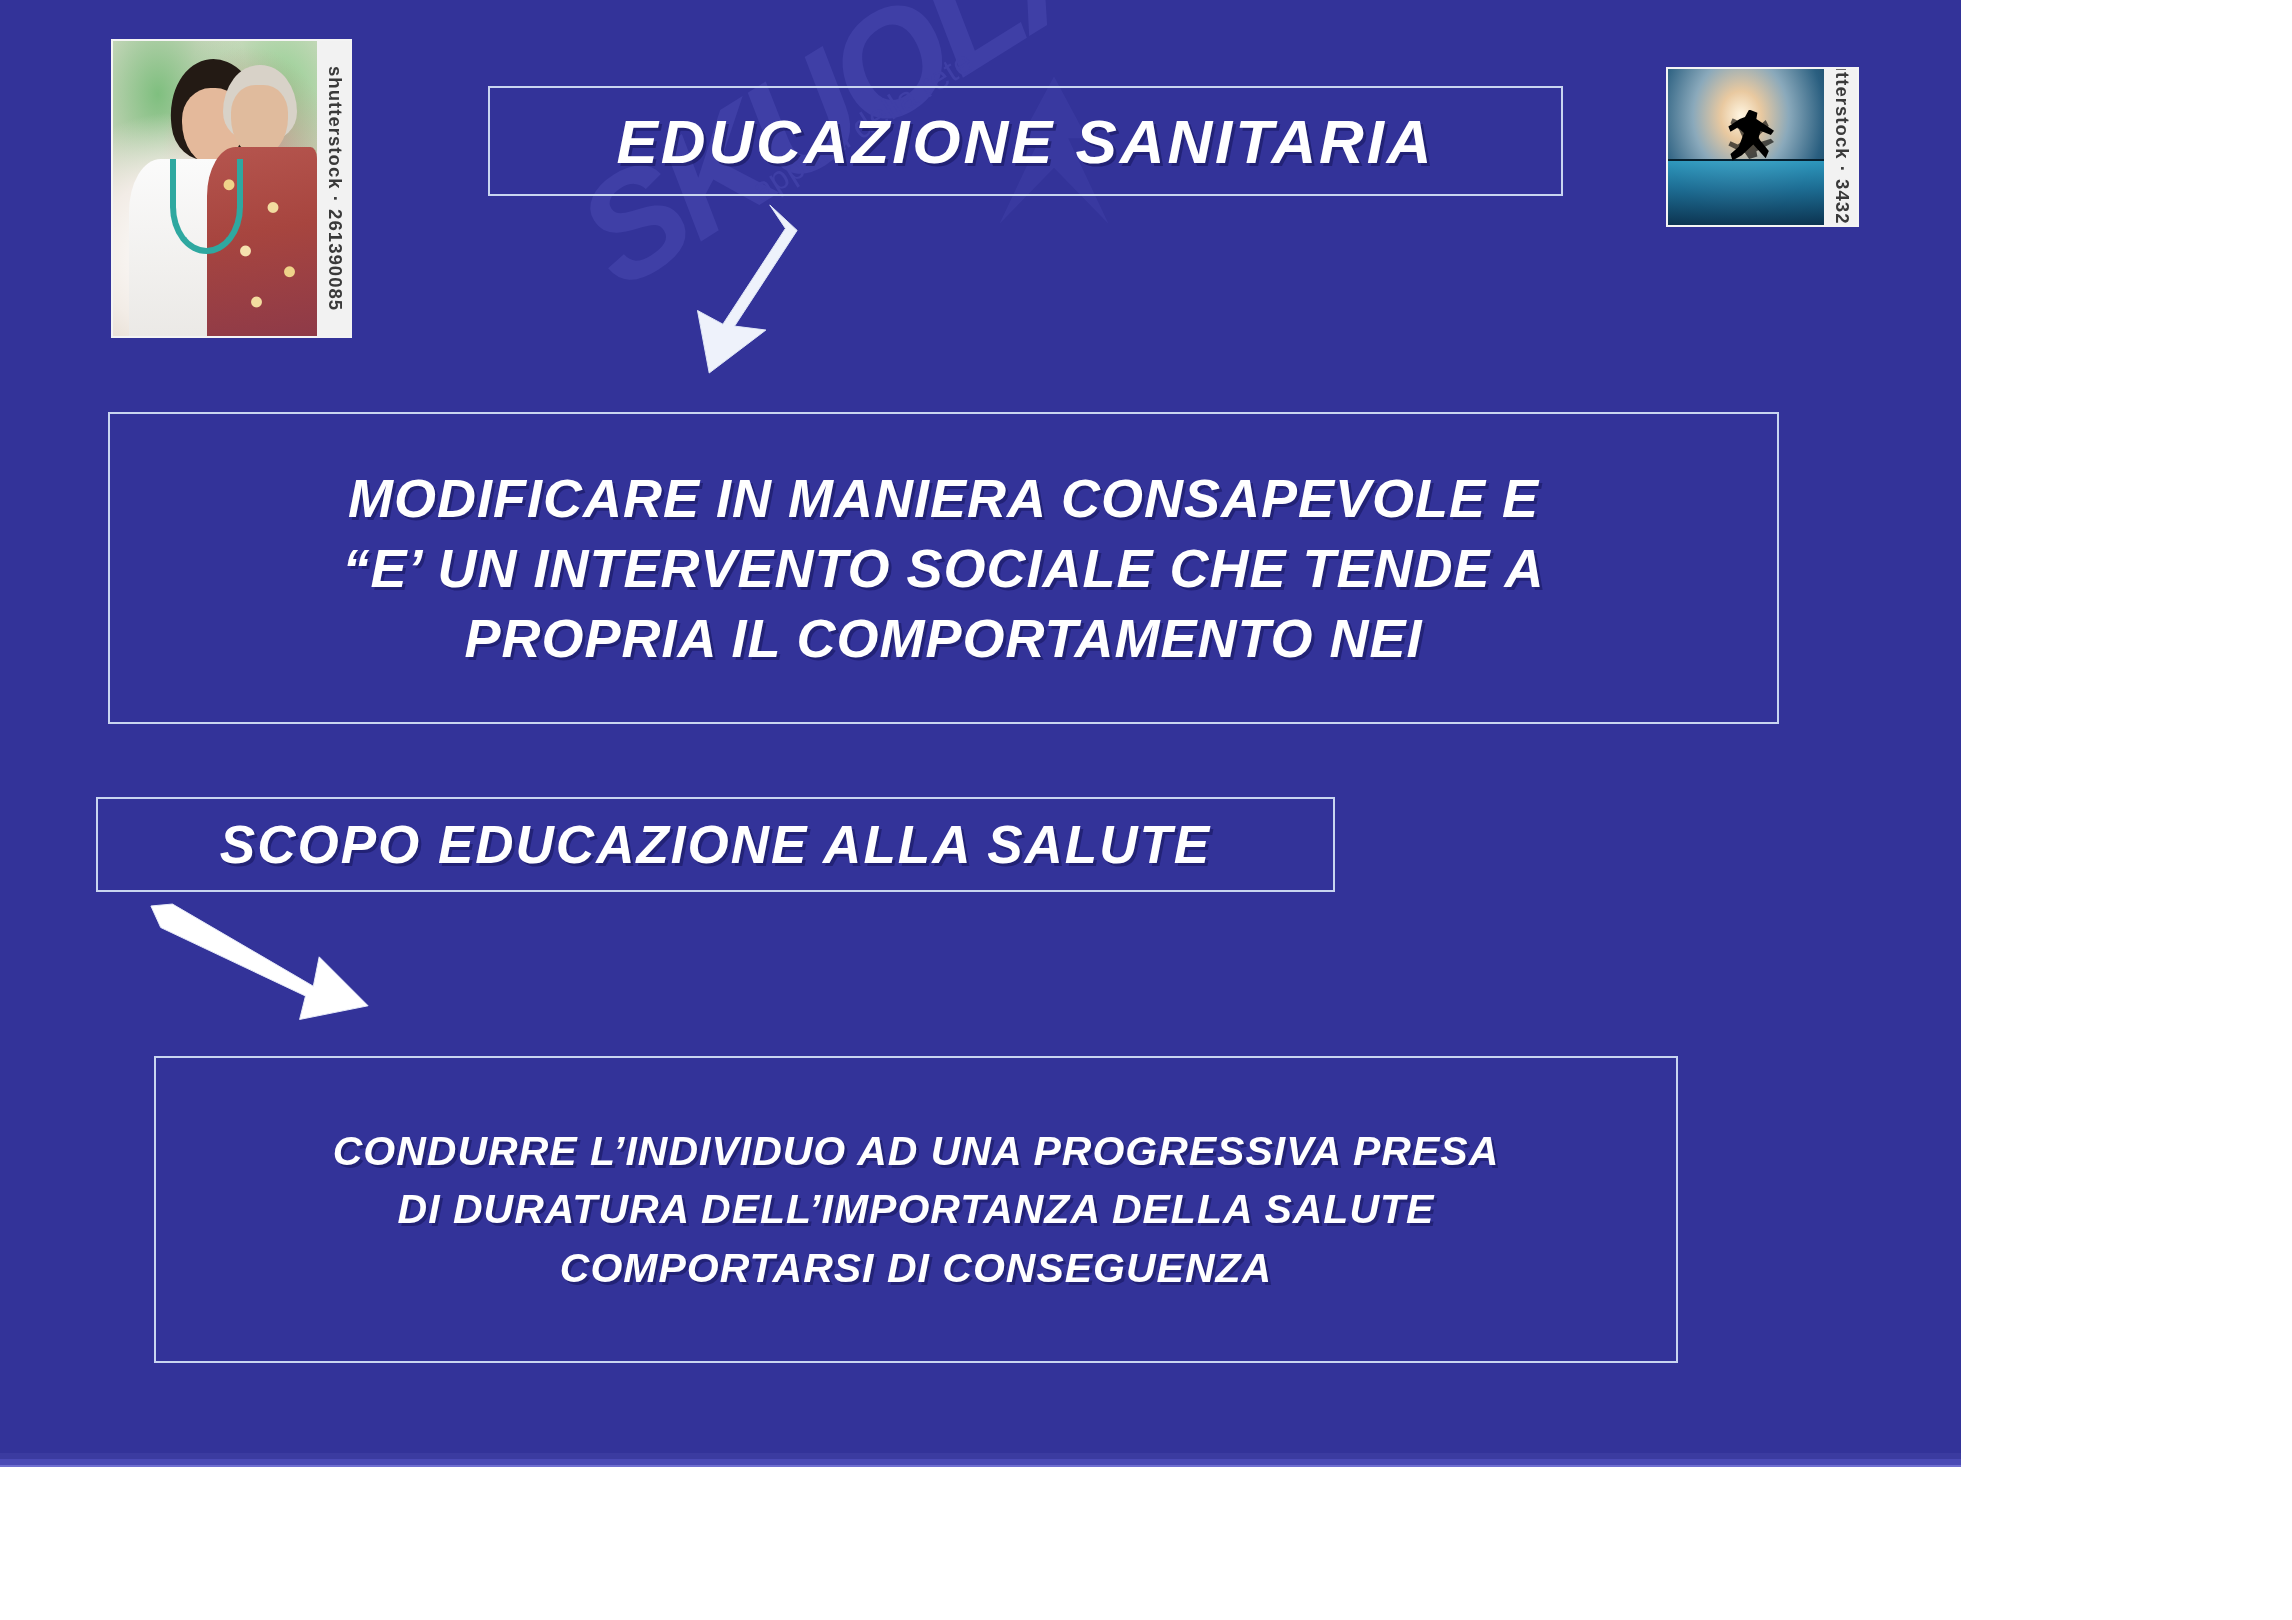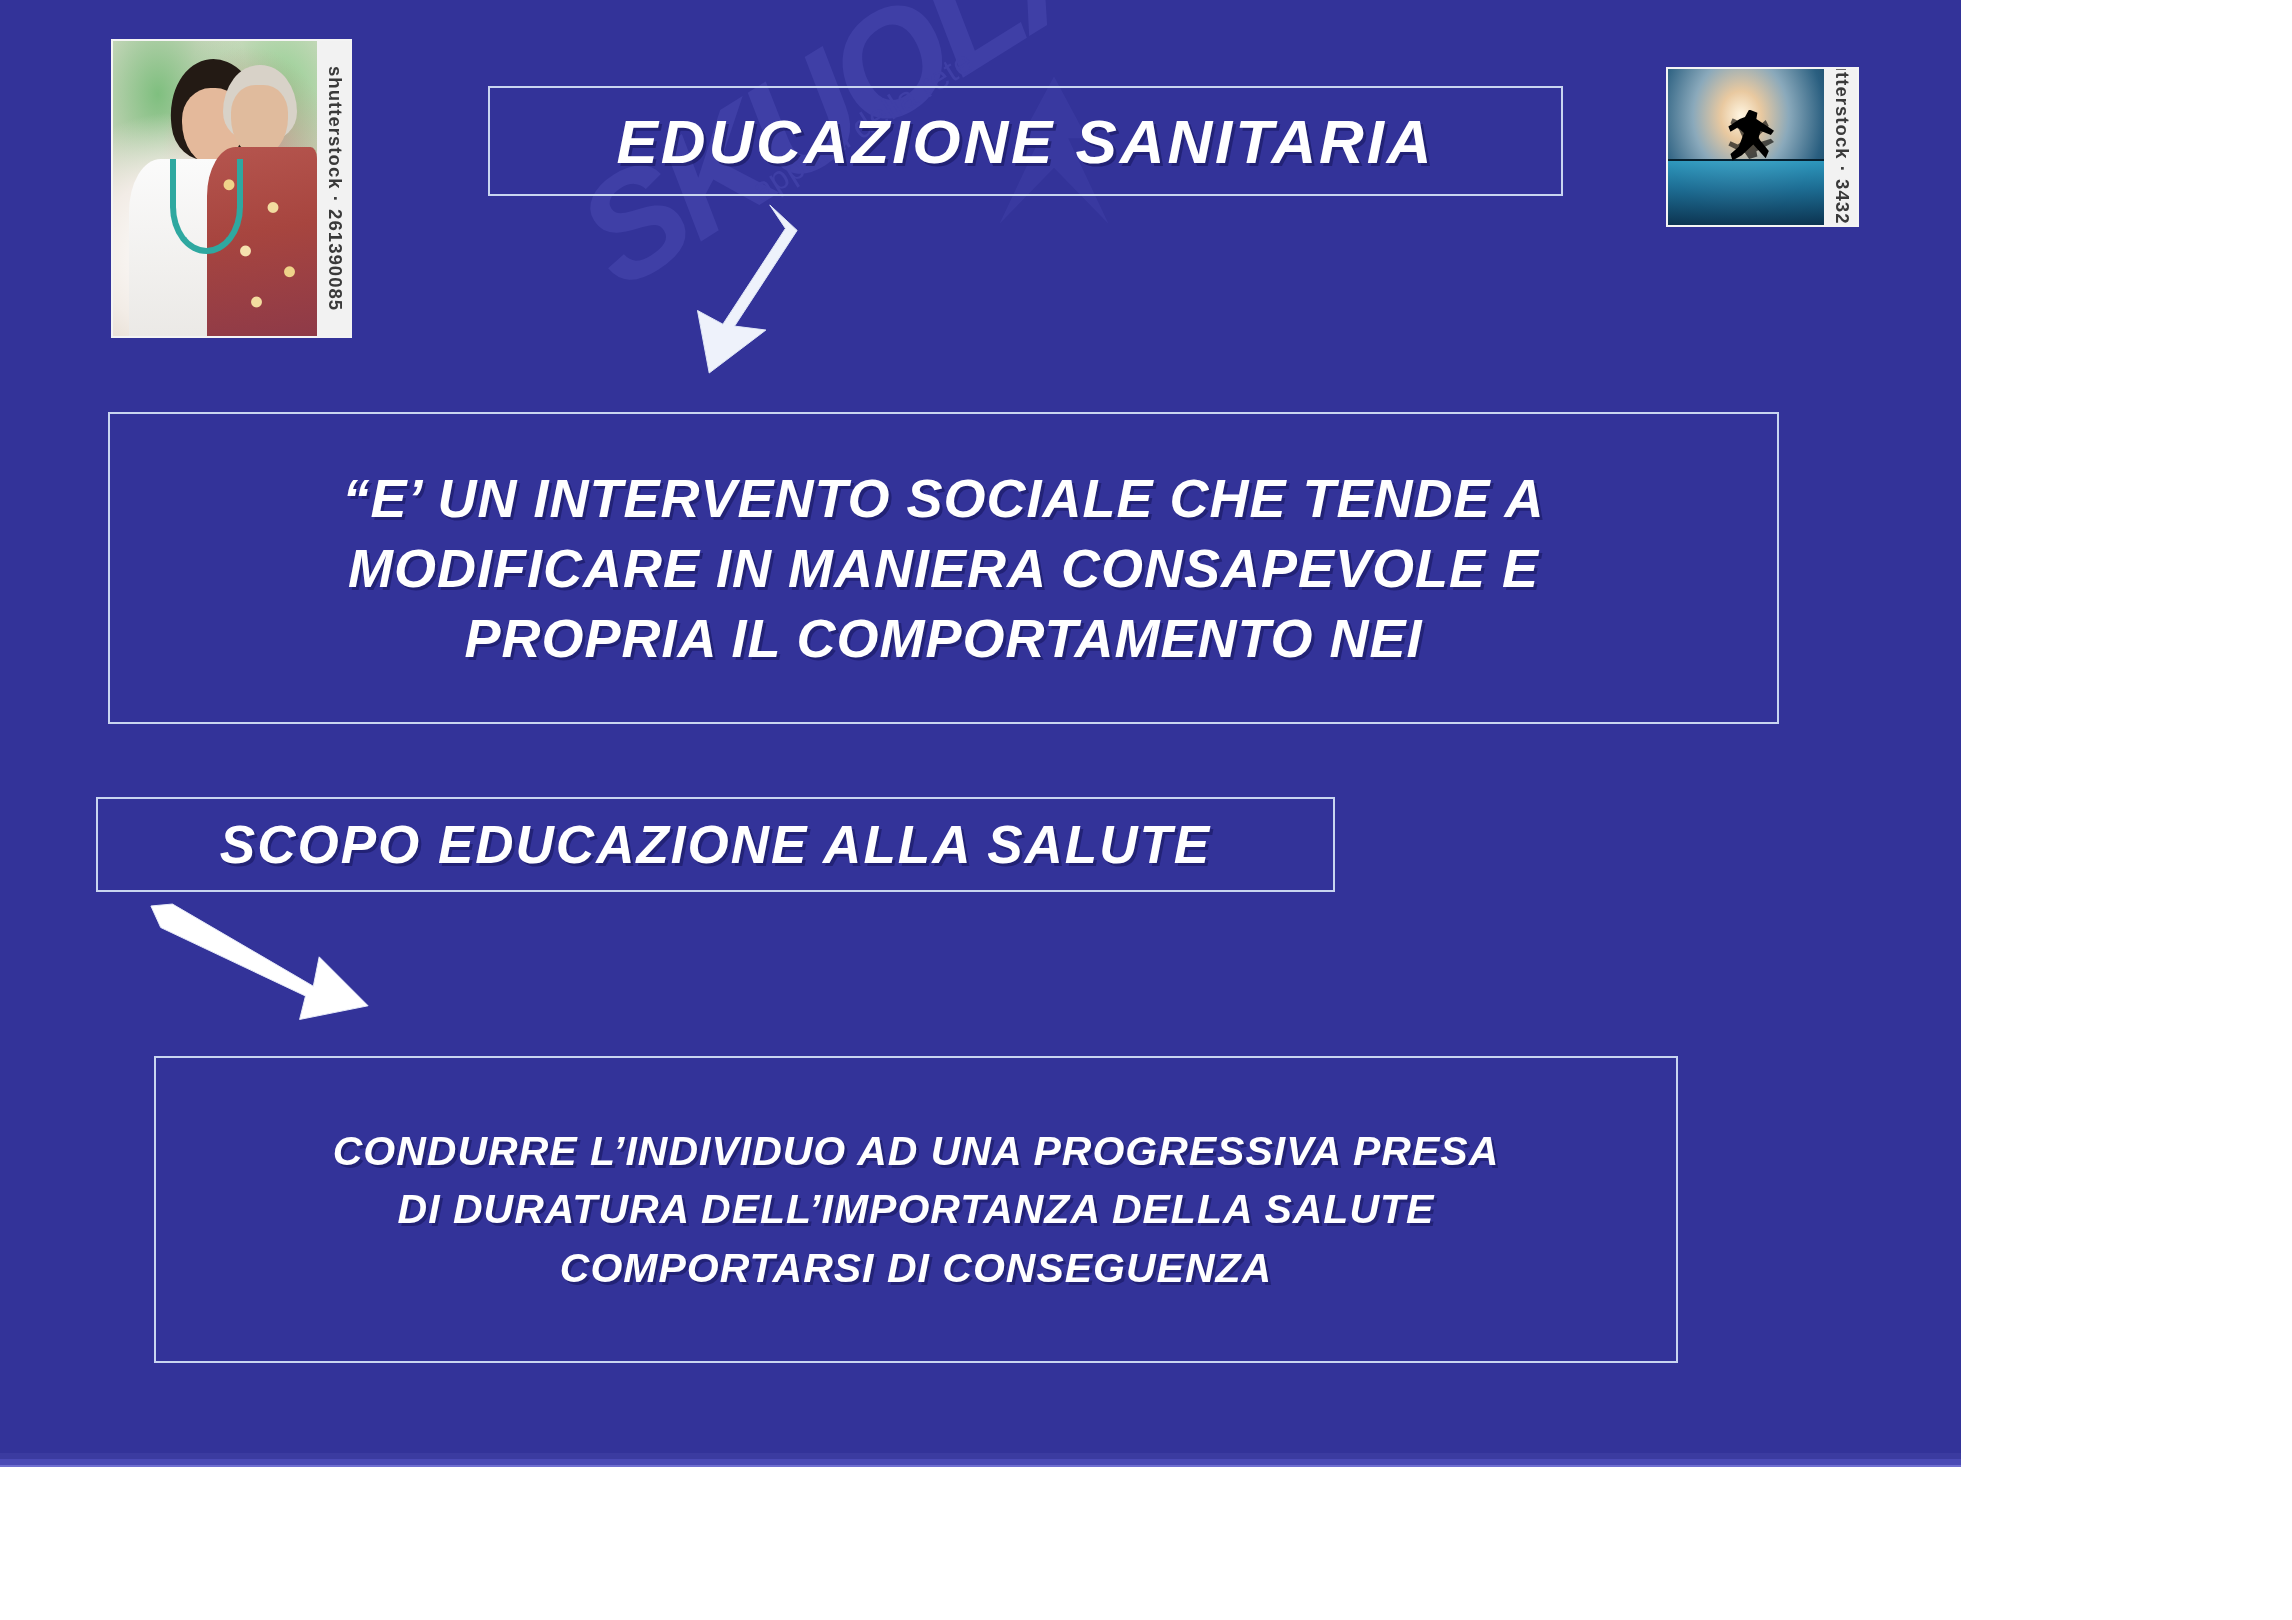--- a/index.html
+++ b/index.html
@@ -360,22 +360,22 @@
 
   <div class="box" id="title-box">
     <div class="line">EDUCAZIONE SANITARIA</div>
   </div>
 
   <svg class="arrow" id="arrow-title" viewBox="0 0 130 180">
     <polygon points="96,4 124,30 60,128 92,132 34,176 22,112 48,126 112,28" fill="#eef2fb" stroke="#dfe6f6" stroke-width="1"></polygon>
   </svg>
 
   <div class="box" id="definition-box">
+    <div class="line">MODIFICARE  IN MANIERA CONSAPEVOLE E</div>
     <div class="line">“E’ UN INTERVENTO SOCIALE CHE TENDE A</div>
-    <div class="line">MODIFICARE  IN MANIERA CONSAPEVOLE E</div>
     <div class="line">PROPRIA IL COMPORTAMENTO NEI</div>
   </div>
 
   <div class="box" id="scopo-box">
     <div class="line">SCOPO EDUCAZIONE ALLA SALUTE</div>
   </div>
 
   <svg class="arrow" id="arrow-scopo" viewBox="0 0 230 145">
     <polygon points="4,4 26,2 170,86 176,56 226,106 156,120 162,96 14,26" fill="#ffffff" stroke="#e6ebf8" stroke-width="1"></polygon>
   </svg>

